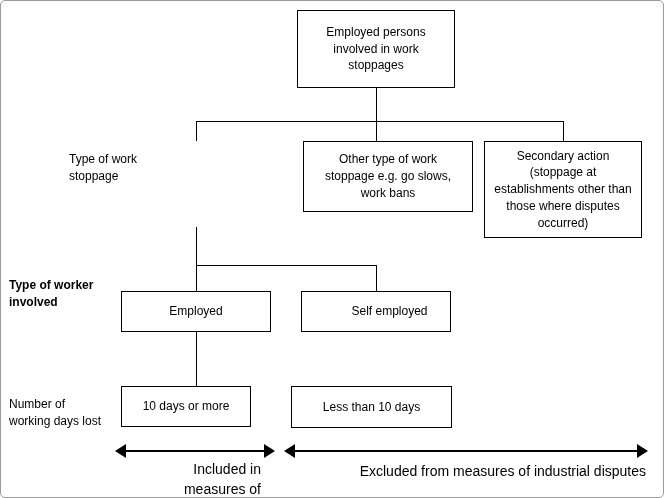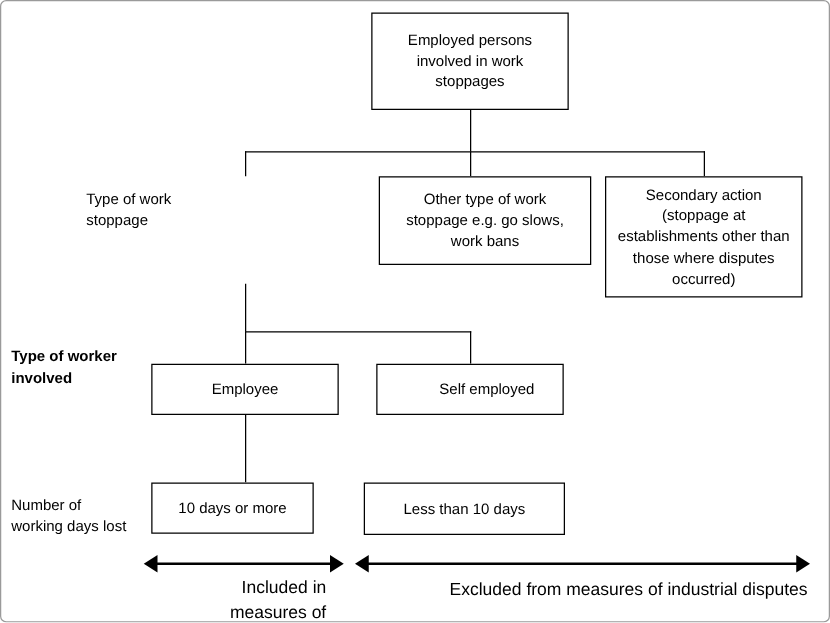--- a/index.html
+++ b/index.html
@@ -78,21 +78,21 @@
   <div class="box" style="left:302px; top:140px; width:170px; height:71px;">Other type of work stoppage e.g. go slows, work bans</div>
   <div class="box" style="left:483px; top:140px; width:158px; height:97px; padding:4px 6px;">Secondary action (stoppage at establishments other than those where disputes occurred)</div>
 
   <div class="line" style="left:195px; top:226px; width:1px; height:38px;"></div>
   <div class="line" style="left:195px; top:264px; width:181px; height:1px;"></div>
   <div class="line" style="left:195px; top:264px; width:1px; height:26px;"></div>
   <div class="line" style="left:375px; top:264px; width:1px; height:26px;"></div>
 
   <div class="row-label" style="left:8px; top:276px; width:95px;font-weight:bold;">Type of worker involved</div>
 
-  <div class="box" style="left:120px; top:290px; width:150px; height:41px;">Employee</div>
+  <div class="box" style="left:120px; top:290px; width:150px; height:41px;">Employed</div>
   <div class="box" style="left:300px; top:290px; width:150px; height:41px;padding-left:36px;">Self employed</div>
 
   <div class="line" style="left:195px; top:331px; width:1px; height:54px;"></div>
 
   <div class="row-label" style="left:8px; top:383px; width:100px;margin-top:12px;">Number of working days lost</div>
 
   <div class="box" style="left:120px; top:385px; width:130px; height:41px;">10 days or more</div>
   <div class="box" style="left:290px; top:385px; width:161px; height:42px;">Less than 10 days</div>
 
   <div class="arrow" style="left:114px; top:443px; width:160px;">

